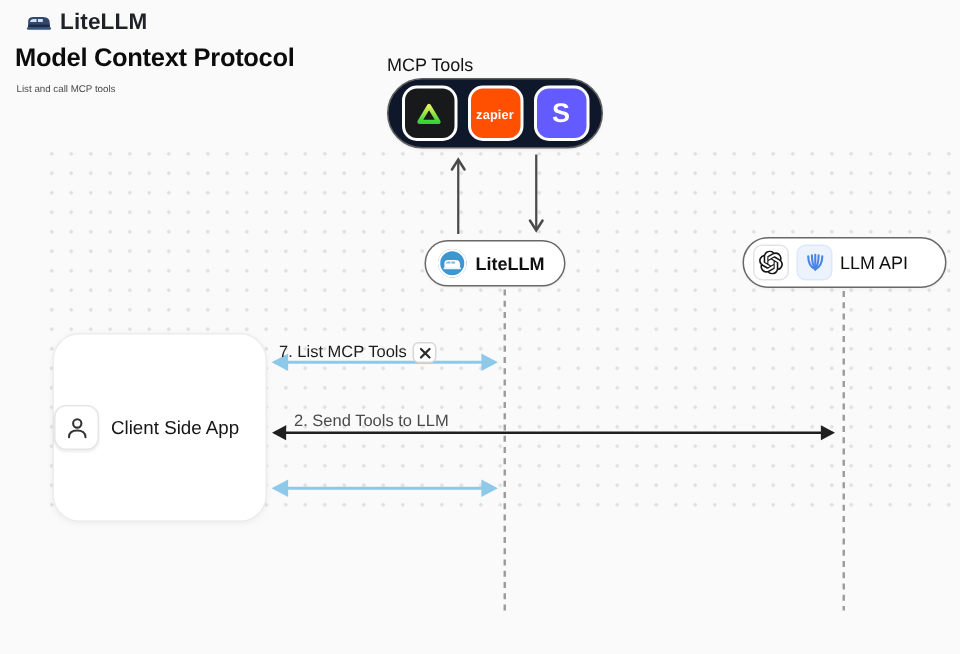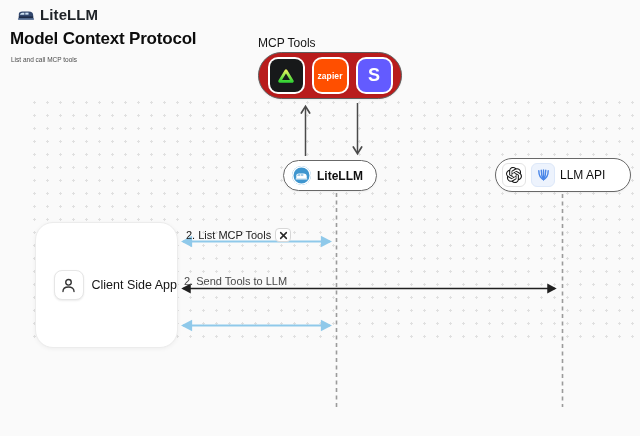--- a/index.html
+++ b/index.html
@@ -18,21 +18,21 @@
   
   .brand-row { position:absolute; left:17px; top:6px; display:flex; align-items:center; gap:5px; }
   .brand-text { font-size:15px; font-weight:600; color:#1f2328; letter-spacing:.1px; }
   .page-title { position:absolute; left:10px; top:29px; font-size:17px; font-weight:700; color:#0c0c0c; letter-spacing:-.2px; }
   .page-subtitle { position:absolute; left:11px; top:56px; font-size:6.5px; color:#4a4a4a; }
 
   
   .mcp-label { position:absolute; left:258px; top:36px; width:144px; font-size:12px; font-weight:500; color:#141414; }
   .mcp-pill {
     position:absolute; left:258px; top:52px; width:144px; height:47px;
-    background:#b91c1c; border:1px solid #5f5f5f; border-radius:24px;
+    background:#0f172a; border:1px solid #5f5f5f; border-radius:24px;
     display:flex; align-items:center; justify-content:center; gap:11px;
     box-shadow:0 1px 2px rgba(0,0,0,.06);
   }
   .tool-ico {
     width:33px; height:33px; border-radius:8px;
     display:flex; align-items:center; justify-content:center;
     box-shadow:0 0 0 2px #ffffff, 0 1px 3px rgba(0,0,0,.28);
   }
   .tool-ico.dark { background:#17191a; }
   .tool-ico.zap { background:#FF4F00; color:#fff; font-size:8.5px; font-weight:700; letter-spacing:.1px; }
@@ -49,34 +49,34 @@
   .llmapi-pill { left:495px; top:158px; width:136px; height:34px; border-radius:18px; gap:5px; padding-left:6px;text-align:center; }
   .prov-card { width:24px; height:24px; border-radius:6px; display:flex; align-items:center; justify-content:center; }
   .prov-card.openai { background:#fff; border:1px solid #e3e3e3; }
   .prov-card.blue { background:#edf3fd; border:1px solid #dde8f9; }
 
   
   .client-box {
     position:absolute; left:35px; top:222px; width:143px; height:126px;
     background:#fff; border:1px solid #ececec; border-radius:18px;
     box-shadow:0 1px 4px rgba(0,0,0,.05);
-    display:flex; align-items:center; justify-content:flex-end; gap:8px;
+    display:flex; align-items:center; justify-content:flex-start; gap:8px;
   }
   .person-card {
     width:30px; height:30px; border-radius:8px; background:#fff;
     border:1px solid #e6e6e6; box-shadow:0 1px 2px rgba(0,0,0,.08);
     display:flex; align-items:center; justify-content:center;
   }
   .client-label { font-size:12.5px; font-weight:500; color:#161616; }
 
   
   .msg-label { position:absolute; display:flex; align-items:center; gap:4px; font-size:11px; font-weight:500; color:#1c1c1c; }
   .msg-label.gray { color:#4a4a4a; }
   .msg-1 { left:186px; top:228px; }
-  .msg-2 { left:184px; top:275px;text-align:center; }
+  .msg-2 { left:196px; top:275px;text-align:center; }
   .msg-3 { left:186px; top:312px; }
   .tools-badge {
     width:16px; height:14px; border-radius:4px; background:#fff;
     border:1px solid #d7d7d7; display:inline-flex; align-items:center; justify-content:center;
   }
   .overlay { position:absolute; left:0; top:0; }
 </style>
 </head>
 <body>
 
@@ -175,21 +175,21 @@
     <span class="person-card">
       <svg width="17" height="17" viewBox="0 0 16 16" fill="none" stroke="#333" stroke-width="1.3" stroke-linecap="round">
         <circle cx="8" cy="5" r="2.6"></circle>
         <path d="M2.8 13.6 C2.8 10.7 5.1 9.4 8 9.4 C10.9 9.4 13.2 10.7 13.2 13.6"></path>
       </svg>
     </span>
     <span class="client-label">Client Side App</span>
   </div>
 
   <div class="msg-label msg-1">
-    <span>2. List MCP Tools</span>
+    <span>7. List MCP Tools</span>
     <span class="tools-badge">
       <svg width="9" height="9" viewBox="0 0 12 12" stroke="#2a2a2a" stroke-width="2" stroke-linecap="round">
         <line x1="2.2" y1="2.2" x2="9.8" y2="9.8"></line>
         <line x1="9.8" y1="2.2" x2="2.2" y2="9.8"></line>
       </svg>
     </span>
   </div>
   <div class="msg-label msg-2 gray">
     <span>2. Send Tools to LLM</span>
   </div>

